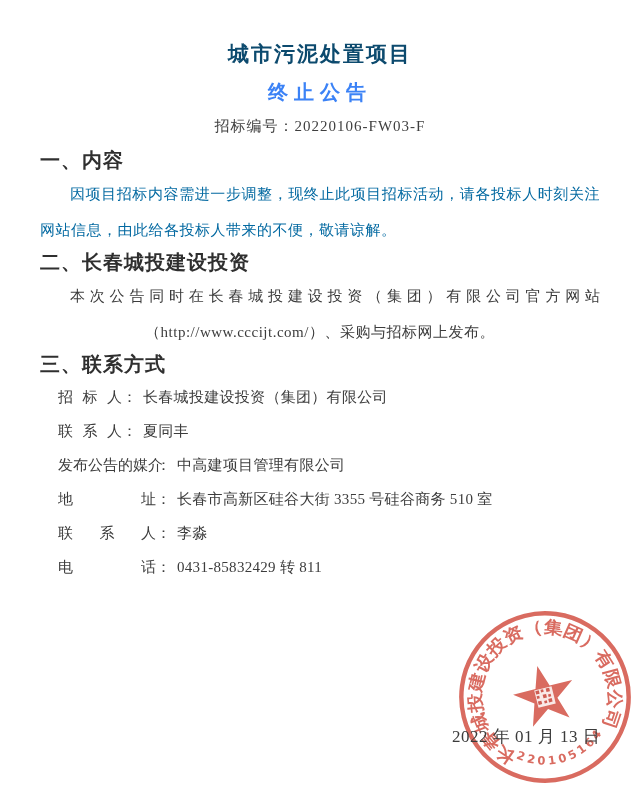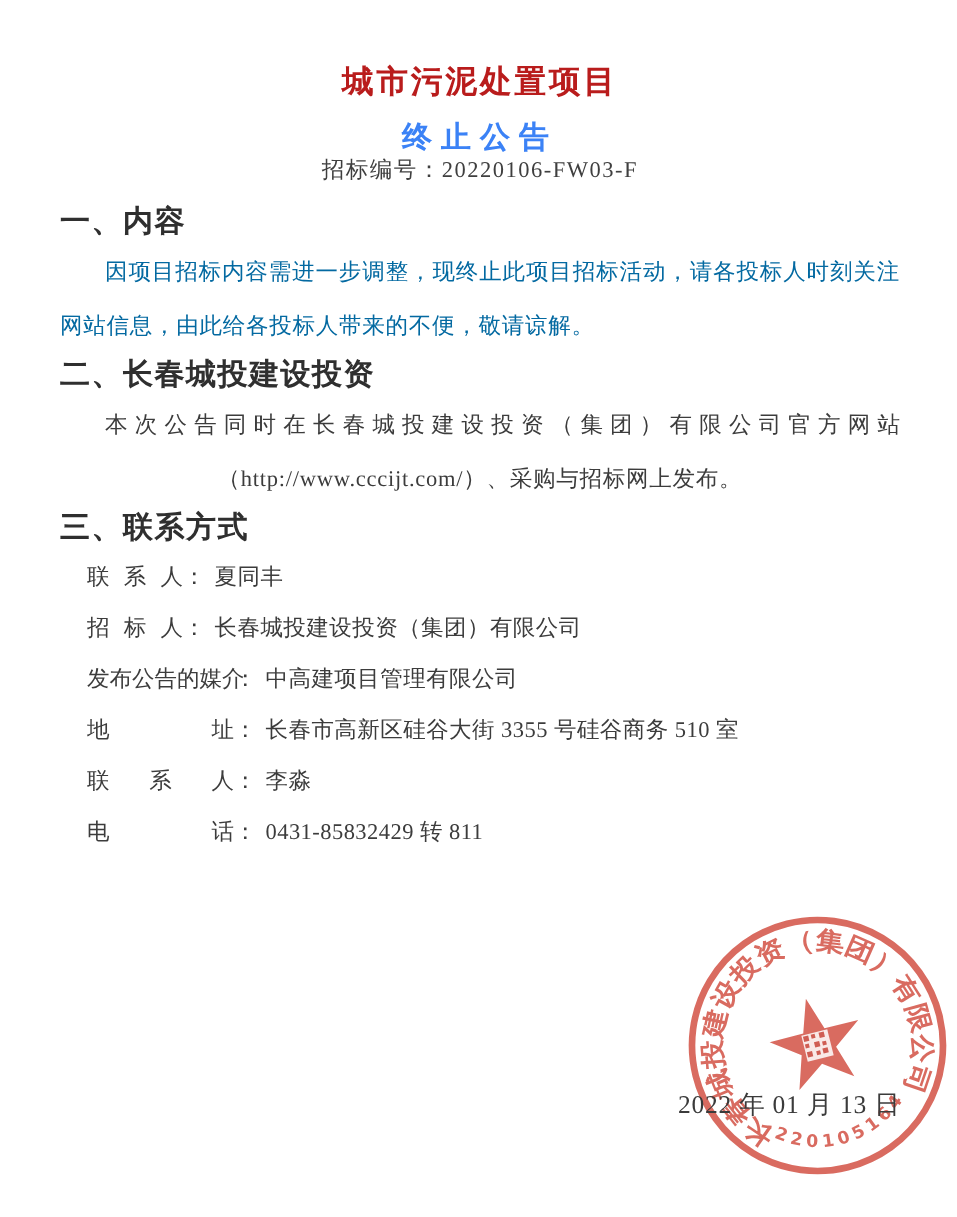--- a/index.html
+++ b/index.html
@@ -18,34 +18,34 @@
     height: 811px;
     background: #ffffff;
     padding: 0 38px 0 40px;
   }
   .doc-title {
     margin-top: 42px;
     text-align: center;
     font-size: 21px;
     line-height: 24px;
     font-weight: 700;
-    color: #b91c1c;
+    color: #0c4a6e;
     letter-spacing: 2px;
   }
   .doc-subtitle {
     margin-top: 14px;
     text-align: center;
     font-size: 20px;
     line-height: 24px;
     font-weight: 700;
     color: #3b82f6;
     letter-spacing: 6px;
   }
   .tender-line {
-    margin-top: 0;
+    margin-top: 12px;
     text-align: center;
     font-size: 15px;
     line-height: 20px;
     color: #3f3f3f;
     letter-spacing: 1px;
   }
   .section-heading {
     margin-top: 14px;
     font-size: 20px;
     line-height: 20px;
@@ -135,22 +135,22 @@
 
   <div class="section-heading h2">二、长春城投建设投资</div>
   <div>
     <div class="body-line-justify">本次公告同时在长春城投建设投资（集团）有限公司官方网站</div>
     <div class="body-line">（http://www.cccijt.com/）、采购与招标网上发布。</div>
   </div>
 
   <div class="section-heading h3">三、联系方式</div>
 
   <div class="contacts">
+    <div class="contact-row g1"><span class="contact-label">招标人</span><span class="contact-colon">：</span><span class="contact-value">长春城投建设投资（集团）有限公司</span></div>
     <div class="contact-row g1"><span class="contact-label">联系人</span><span class="contact-colon">：</span><span class="contact-value">夏同丰</span></div>
-    <div class="contact-row g1"><span class="contact-label">招标人</span><span class="contact-colon">：</span><span class="contact-value">长春城投建设投资（集团）有限公司</span></div>
     <div class="contact-row g2"><span class="contact-label">发布公告的媒介</span><span class="contact-colon">：</span><span class="contact-value">中高建项目管理有限公司</span></div>
     <div class="contact-row g2"><span class="contact-label">地址</span><span class="contact-colon">：</span><span class="contact-value">长春市高新区硅谷大街 3355 号硅谷商务 510 室</span></div>
     <div class="contact-row g2"><span class="contact-label">联系人</span><span class="contact-colon">：</span><span class="contact-value">李淼</span></div>
     <div class="contact-row g2"><span class="contact-label">电话</span><span class="contact-colon">：</span><span class="contact-value">0431-85832429 转 811</span></div>
   </div>
 
   <div class="seal-wrap">
     <svg width="178" height="178" viewBox="0 0 200 200">
       <defs>
         <path id="sealTopArc" d="M 53.7 155.2 A 72 72 0 1 1 146.3 155.2" fill="none"></path>

